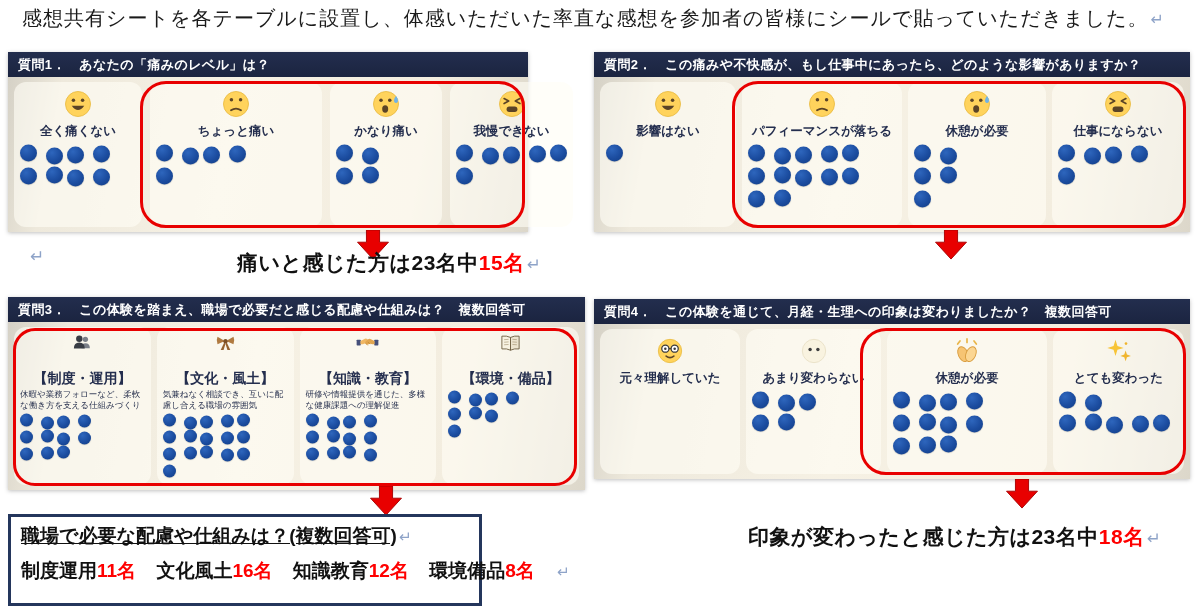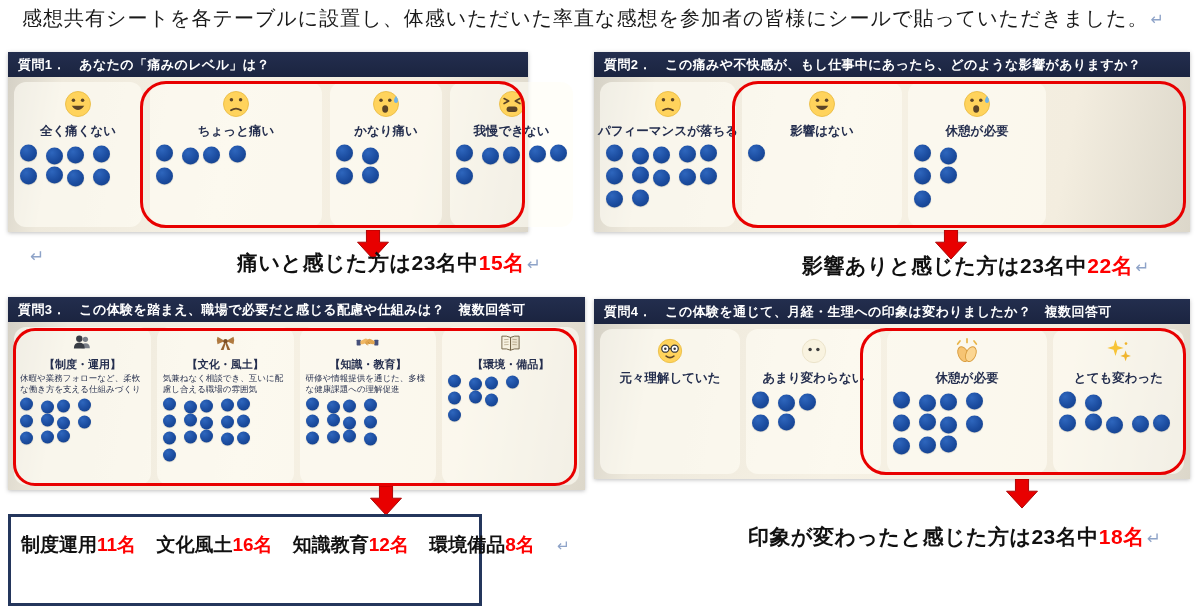--- a/index.html
+++ b/index.html
@@ -45,21 +45,21 @@
     background:rgba(255,253,245,0.62); border-radius:12px; padding:3px 6px 2px;
     display:flex; flex-direction:column; align-items:center; overflow:visible;
   }
   .opt-icon { height:34px; display:flex; align-items:center; justify-content:center; margin-top:2px; }
   .opt-icon svg { width:30px; height:30px; display:block; }
   #q3 .opt-icon { height:25px; margin-top:1px; }
   #q3 .opt-icon svg { width:23px; height:23px; }
   #q4 .opt-icon svg { width:28px; height:28px; }
 
   .opt-label { font-size:12.5px; font-weight:bold; color:#242e4e; margin-top:2px; white-space:nowrap; }
-  .opt-title { font-size:11px; font-weight:bold; color:#242e4e; margin-top:1px; white-space:nowrap; }
+  .opt-title { font-size:14px; font-weight:bold; color:#242e4e; margin-top:14px; white-space:nowrap; }
   .opt-desc  { width:100%; font-size:8.5px; line-height:1.3; color:#2a3350; margin-top:1px; text-align:left; }
 
   .dots { width:100%; margin-top:6px; padding-left:2px; }
   #q3 .dots { margin-top:4px; }
   .dot-row { display:flex; gap:6px; margin-bottom:5px; }
   #q3 .dot-row { gap:5px; margin-bottom:3px; }
   .dot {
     width:17px; height:17px; border-radius:50%; flex:0 0 auto;
     background:radial-gradient(circle at 35% 30%, #2e66bd, var(--dot-blue,#1b4c9f) 55%, #123c82);
     box-shadow:0 0.5px 1px rgba(0,0,0,0.25);
@@ -209,20 +209,36 @@
   </section>
 
   <section class="panel" id="q2">
     <div class="panel-header">質問2．　この痛みや不快感が、もし仕事中にあったら、どのような影響がありますか？</div>
     <div class="panel-body">
       <div class="option-grid">
           <div class="option-card">
             <span class="opt-icon">
               <svg viewBox="0 0 36 36">
                 <circle cx="18" cy="18" r="15" fill="#ffd35c" stroke="#e8b93e" stroke-width="1"></circle>
+                <circle cx="12.5" cy="13.5" r="2.1" fill="#5b4426"></circle>
+                <circle cx="23.5" cy="13.5" r="2.1" fill="#5b4426"></circle>
+                <path d="M10.5 20 Q18 30.5 25.5 20 Z" fill="#5b4426"></path>
+              </svg>
+            </span>
+            <div class="opt-label">影響はない</div>
+            <div class="dots">
+              <div class="dot-row">
+                <span class="dot" style="transform: translate(-2px, -1.5px);"></span>
+              </div>
+            </div>
+          </div>
+          <div class="option-card">
+            <span class="opt-icon">
+              <svg viewBox="0 0 36 36">
+                <circle cx="18" cy="18" r="15" fill="#ffd35c" stroke="#e8b93e" stroke-width="1"></circle>
                 <circle cx="12.5" cy="13" r="2.1" fill="#5b4426"></circle>
                 <circle cx="23.5" cy="13" r="2.1" fill="#5b4426"></circle>
                 <path d="M12 25.5 Q18 21.5 24 25.5" stroke="#5b4426" stroke-width="2.2" fill="none" stroke-linecap="round"></path>
               </svg>
             </span>
             <div class="opt-label">パフィーマンスが落ちる</div>
             <div class="dots">
               <div class="dot-row">
                 <span class="dot" style="transform: translate(-2px, -1.5px);"></span>
                 <span class="dot" style="transform: translate(1px, 1.5px);"></span>
@@ -233,36 +249,20 @@
               <div class="dot-row">
                 <span class="dot" style="transform: translate(-2px, -0.5px);"></span>
                 <span class="dot" style="transform: translate(1px, -1.5px);"></span>
                 <span class="dot" style="transform: translate(-1px, 1.5px);"></span>
                 <span class="dot" style="transform: translate(2px, 0.5px);"></span>
                 <span class="dot" style="transform: translate(0px, -0.5px);"></span>
               </div>
               <div class="dot-row">
                 <span class="dot" style="transform: translate(-2px, 0.5px);"></span>
                 <span class="dot" style="transform: translate(1px, -0.5px);"></span>
-              </div>
-            </div>
-          </div>
-          <div class="option-card">
-            <span class="opt-icon">
-              <svg viewBox="0 0 36 36">
-                <circle cx="18" cy="18" r="15" fill="#ffd35c" stroke="#e8b93e" stroke-width="1"></circle>
-                <circle cx="12.5" cy="13.5" r="2.1" fill="#5b4426"></circle>
-                <circle cx="23.5" cy="13.5" r="2.1" fill="#5b4426"></circle>
-                <path d="M10.5 20 Q18 30.5 25.5 20 Z" fill="#5b4426"></path>
-              </svg>
-            </span>
-            <div class="opt-label">影響はない</div>
-            <div class="dots">
-              <div class="dot-row">
-                <span class="dot" style="transform: translate(-2px, -1.5px);"></span>
               </div>
             </div>
           </div>
           <div class="option-card">
             <span class="opt-icon">
               <svg viewBox="0 0 36 36">
                 <circle cx="18" cy="18" r="15" fill="#ffd35c" stroke="#e8b93e" stroke-width="1"></circle>
                 <circle cx="12" cy="13.5" r="2.1" fill="#5b4426"></circle>
                 <circle cx="22.5" cy="13.5" r="2.1" fill="#5b4426"></circle>
                 <ellipse cx="17" cy="24" rx="3.6" ry="4.4" fill="#5b4426"></ellipse>
@@ -274,20 +274,42 @@
               <div class="dot-row">
                 <span class="dot" style="transform: translate(-2px, -1.5px);"></span>
                 <span class="dot" style="transform: translate(1px, 1.5px);"></span>
               </div>
               <div class="dot-row">
                 <span class="dot" style="transform: translate(-2px, -0.5px);"></span>
                 <span class="dot" style="transform: translate(1px, -1.5px);"></span>
               </div>
               <div class="dot-row">
                 <span class="dot" style="transform: translate(-2px, 0.5px);"></span>
+              </div>
+            </div>
+          </div>
+          <div class="option-card">
+            <span class="opt-icon">
+              <svg viewBox="0 0 36 36">
+                <circle cx="18" cy="18" r="15" fill="#ffd35c" stroke="#e8b93e" stroke-width="1"></circle>
+                <path d="M8.5 11.5 l5.5 3 l-5.5 3" stroke="#5b4426" stroke-width="2" fill="none" stroke-linecap="round" stroke-linejoin="round"></path>
+                <path d="M27.5 11.5 l-5.5 3 l5.5 3" stroke="#5b4426" stroke-width="2" fill="none" stroke-linecap="round" stroke-linejoin="round"></path>
+                <rect x="11.5" y="21" width="13" height="6.5" rx="3.2" fill="#5b4426"></rect>
+              </svg>
+            </span>
+            <div class="opt-label">仕事にならない</div>
+            <div class="dots">
+              <div class="dot-row">
+                <span class="dot" style="transform: translate(-2px, -1.5px);"></span>
+                <span class="dot" style="transform: translate(1px, 1.5px);"></span>
+                <span class="dot" style="transform: translate(-1px, 0.5px);"></span>
+                <span class="dot" style="transform: translate(2px, -0.5px);"></span>
+              </div>
+              <div class="dot-row">
+                <span class="dot" style="transform: translate(-2px, -0.5px);"></span>
               </div>
             </div>
           </div>
         </div>
       <div class="hl-box"></div>
     </div>
   </section>
 
   <section class="panel" id="q3">
     <div class="panel-header">質問3．　この体験を踏まえ、職場で必要だと感じる配慮や仕組みは？　複数回答可</div>
@@ -542,29 +564,29 @@
   <span class="down-arrow" id="arrow4">
       <svg viewBox="0 0 36 32">
         <polygon points="11,0 25,0 25,13 34.5,13 18,31 1.5,13 11,13" fill="#e80000" stroke="#a80000" stroke-width="1"></polygon>
       </svg>
     </span>
 
   <div class="result" id="result1">
     <span>痛いと感じた方は23名中</span><span class="red">15名</span><span class="mark">↵</span>
   </div>
 
-  <div class="result" id="result2">
-    <span>影響ありと感じた方は23名中</span><span class="red">22名</span><span class="mark">↵</span>
-  </div>
 
   <div class="result" id="result4">
     <span>印象が変わったと感じた方は23名中</span><span class="red">18名</span><span class="mark">↵</span>
   </div>
 
   <div class="summary-box">
+    <div class="summary-title">
+      <span class="u">職場で必要な配慮や仕組みは？(複数回答可)</span><span class="mark">↵</span>
+    </div>
     <div class="summary-items">
       <span class="summary-item"><span>制度運用</span><span class="red">11名</span></span>
       <span class="summary-item"><span>文化風土</span><span class="red">16名</span></span>
       <span class="summary-item"><span>知識教育</span><span class="red">12名</span></span>
       <span class="summary-item"><span>環境備品</span><span class="red">8名</span></span>
       <span class="mark">↵</span>
     </div>
   </div>
 
   <span class="mark stray-mark">↵</span>

